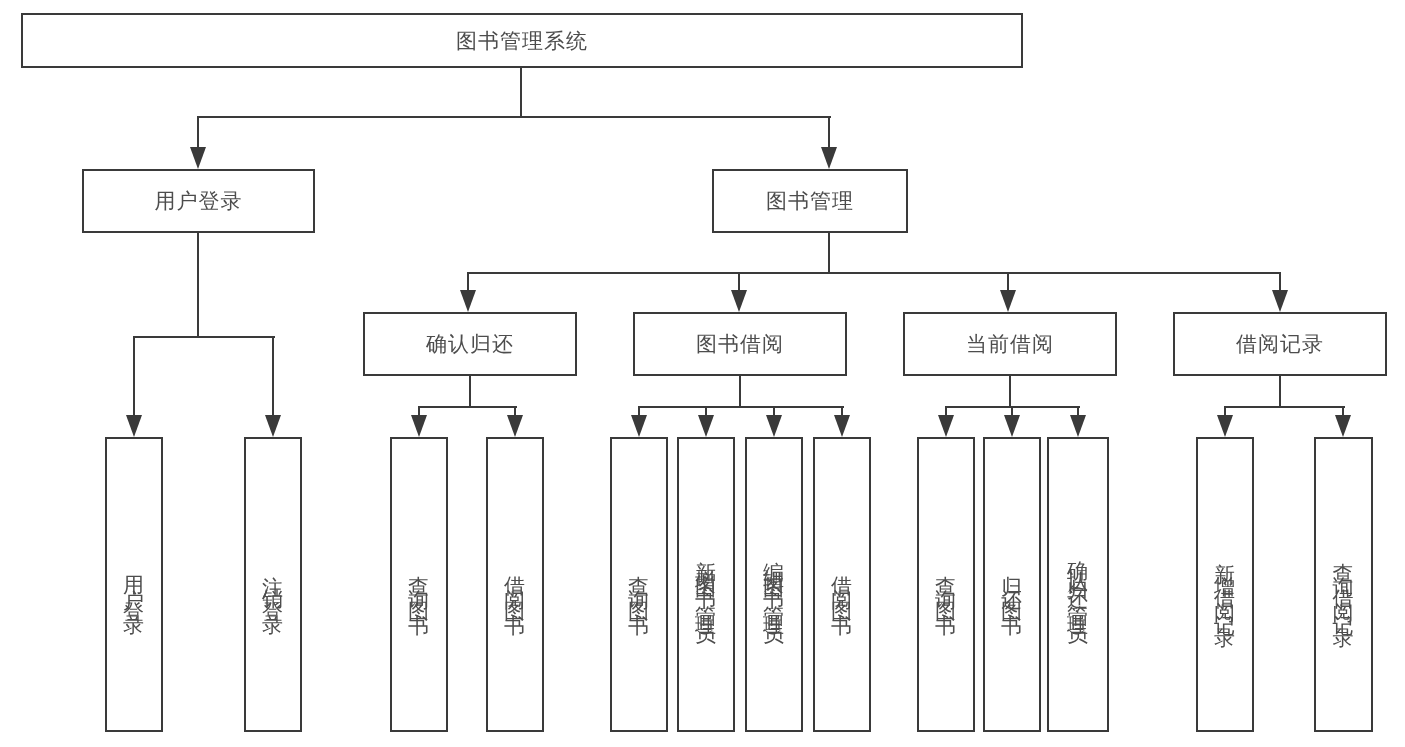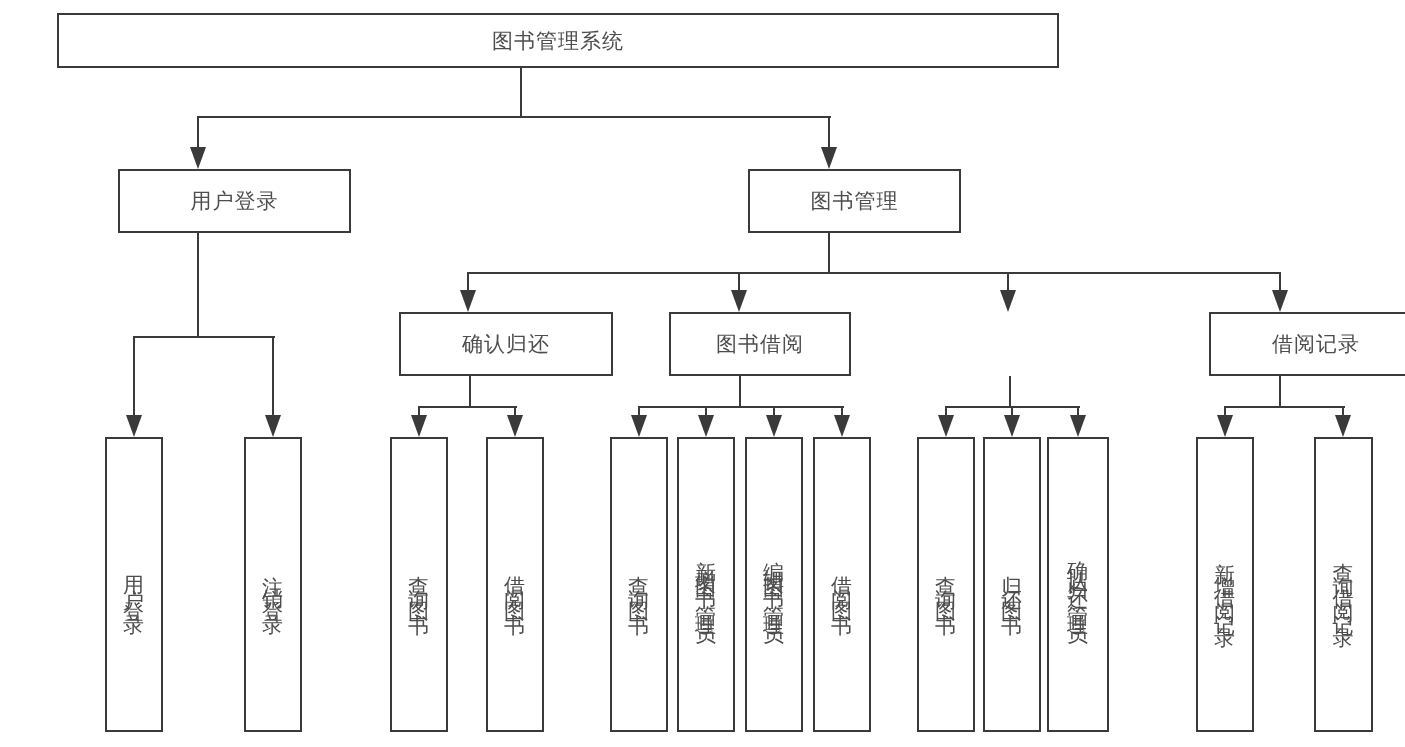--- a/index.html
+++ b/index.html
@@ -10,21 +10,21 @@
     position:relative; width:1405px; height:747px; overflow:hidden;
     background:var(--background);
     font-family:"Liberation Sans","DejaVu Sans",sans-serif;
     color:var(--text);
   }
   .box{
     position:absolute; box-sizing:border-box;
     border:2px solid var(--line); background:var(--background);
     display:flex; align-items:center; justify-content:center;
   }
-  .hbox{height:64px;margin-left:36px;}
+  .hbox{height:64px;}
   .hbox span{font-size:21px; letter-spacing:1px; color:var(--text); white-space:nowrap;}
   .vbox{top:437px; width:58px; height:295px;}
   .vtext{
     writing-mode:vertical-lr; text-orientation:upright;
     font-size:21px; line-height:1; letter-spacing:13px; color:var(--text);
   }
   .vtext.tight{letter-spacing:9px;}
   .ln{position:absolute; display:block; background:var(--line);}
   .ar{
     position:absolute; display:block; width:0; height:0;
@@ -41,29 +41,32 @@
 
 <div class="canvas">
 
   <div class="box hbox" style="left:21px;top:13px;width:1002px;height:55px">
     <span>图书管理系统</span>
   </div>
 
   <div class="box hbox" style="left:82px;top:169px;width:233px">
     <span>用户登录</span>
   </div>
-  <div class="box hbox" style="left:712px;top:169px;width:213px">
+  <div class="box hbox" style="left:712px;top:169px;width:196px">
     <span>图书管理</span>
   </div>
 
   <div class="box hbox" style="left:363px;top:312px;width:214px">
     <span>确认归还</span>
   </div>
-  <div class="box hbox" style="left:633px;top:312px;width:182px">
+  <div class="box hbox" style="left:633px;top:312px;width:214px">
     <span>图书借阅</span>
+  </div>
+  <div class="box hbox" style="left:903px;top:312px;width:214px">
+    <span>当前借阅</span>
   </div>
   <div class="box hbox" style="left:1173px;top:312px;width:214px">
     <span>借阅记录</span>
   </div>
 
   <div class="box vbox" style="left:105px">
     <span class="vtext">用户登录</span>
   </div>
   <div class="box vbox" style="left:244px">
     <span class="vtext">注销登录</span>

